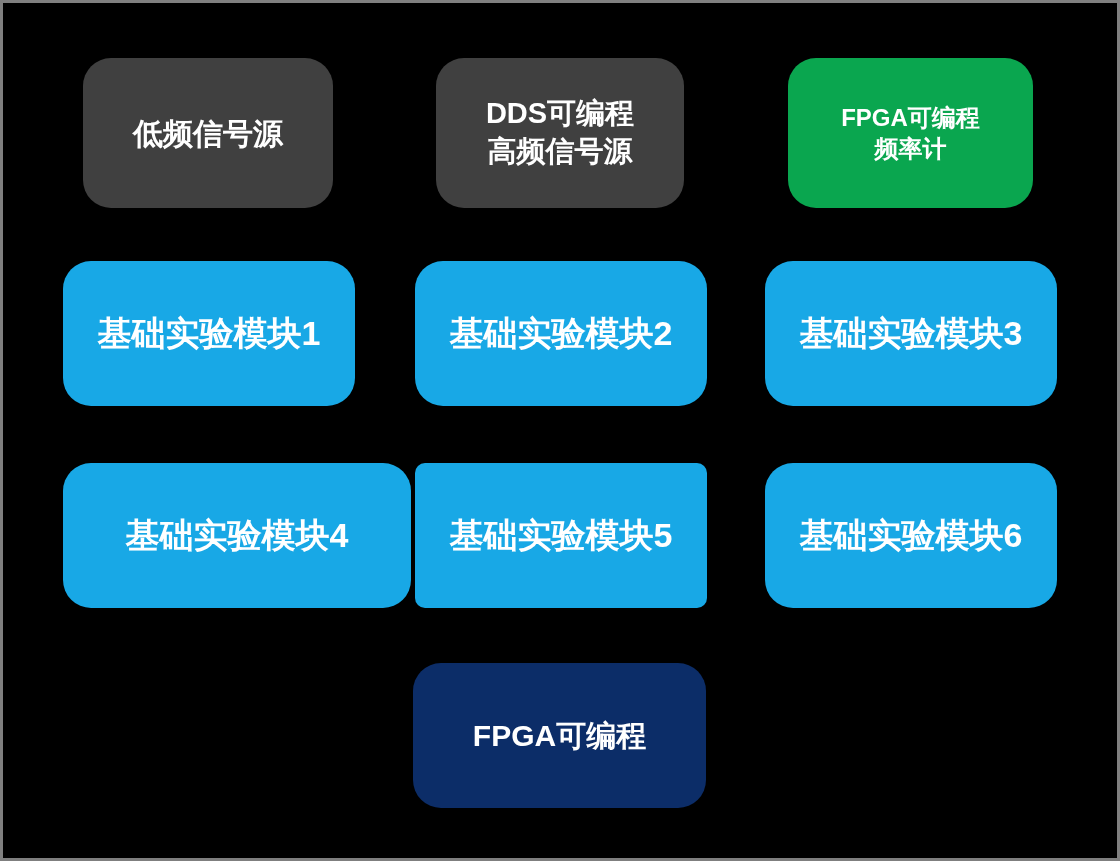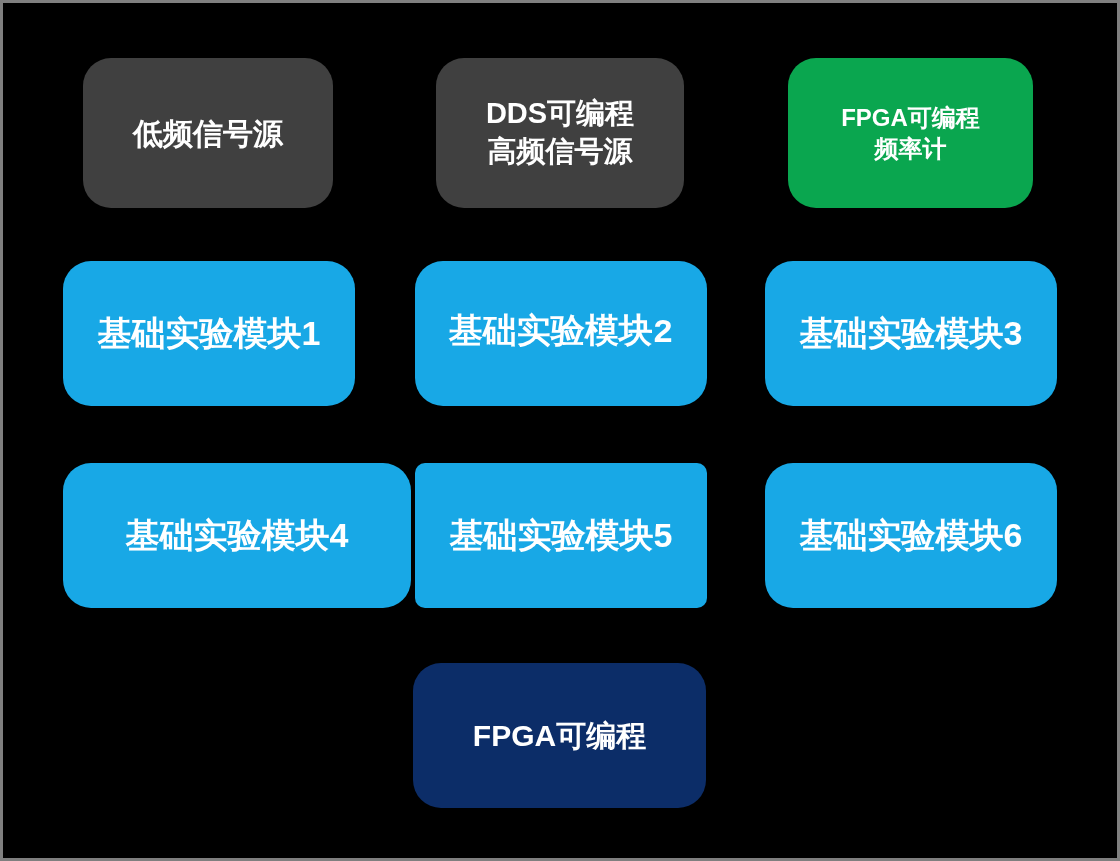--- a/index.html
+++ b/index.html
@@ -28,21 +28,21 @@
     border-radius: 28px;
     white-space: pre-line;
     line-height: 1.3;
     box-sizing: border-box;
   }
   
   .pos-g1  { left: 80px;  top: 55px;  width: 250px; height: 150px; font-size: 30px; }
   .pos-g2  { left: 433px; top: 55px;  width: 248px; height: 150px; font-size: 29px; }
   .pos-g3  { left: 785px; top: 55px;  width: 245px; height: 150px; font-size: 24px; }
   .pos-b1  { left: 60px;  top: 258px; width: 292px; height: 145px; font-size: 34px; }
-  .pos-b2  { left: 412px; top: 258px; width: 292px; height: 145px; font-size: 34px; font-family: Liberation Mono, monospace; }
+  .pos-b2  { left: 412px; top: 258px; width: 292px; height: 145px; font-size: 34px; }
   .pos-b3  { left: 762px; top: 258px; width: 292px; height: 145px; font-size: 34px; text-align: center; }
   .pos-b4  { left: 60px;  top: 460px; width: 348px; height: 145px; font-size: 34px; }
   .pos-b5  { left: 412px; top: 460px; width: 292px; height: 145px; font-size: 34px; border-radius: 10px; }
   .pos-b6  { left: 762px; top: 460px; width: 292px; height: 145px; font-size: 34px; }
   .pos-dsp { left: 410px; top: 660px; width: 293px; height: 145px; font-size: 30px; }
 </style>
 </head>
 <body>
 
 <div class="canvas">

